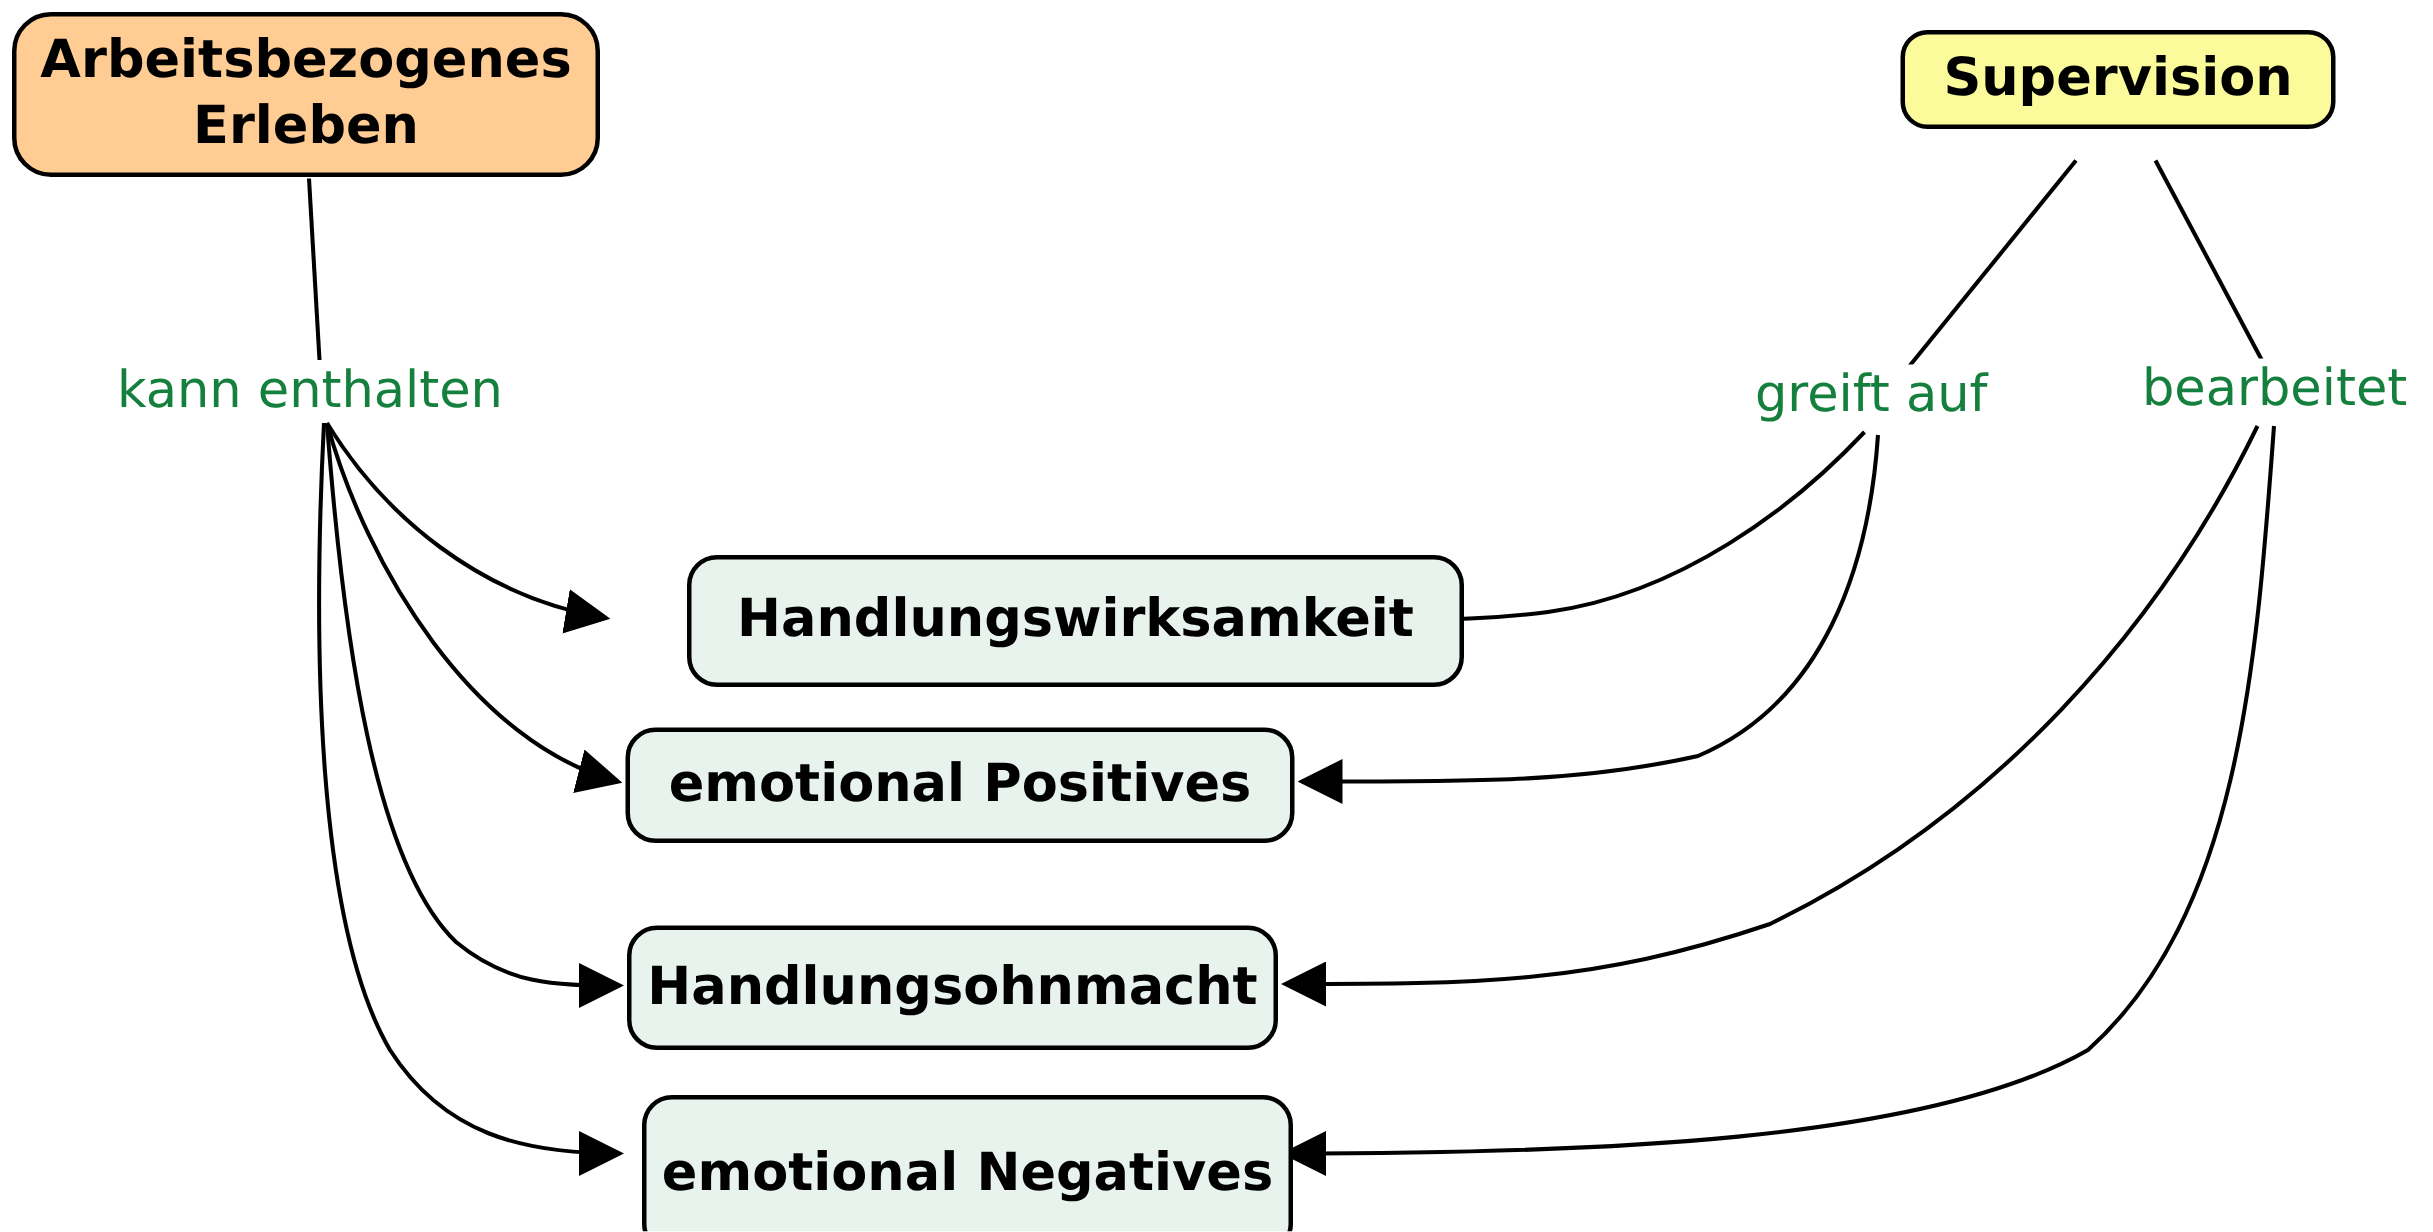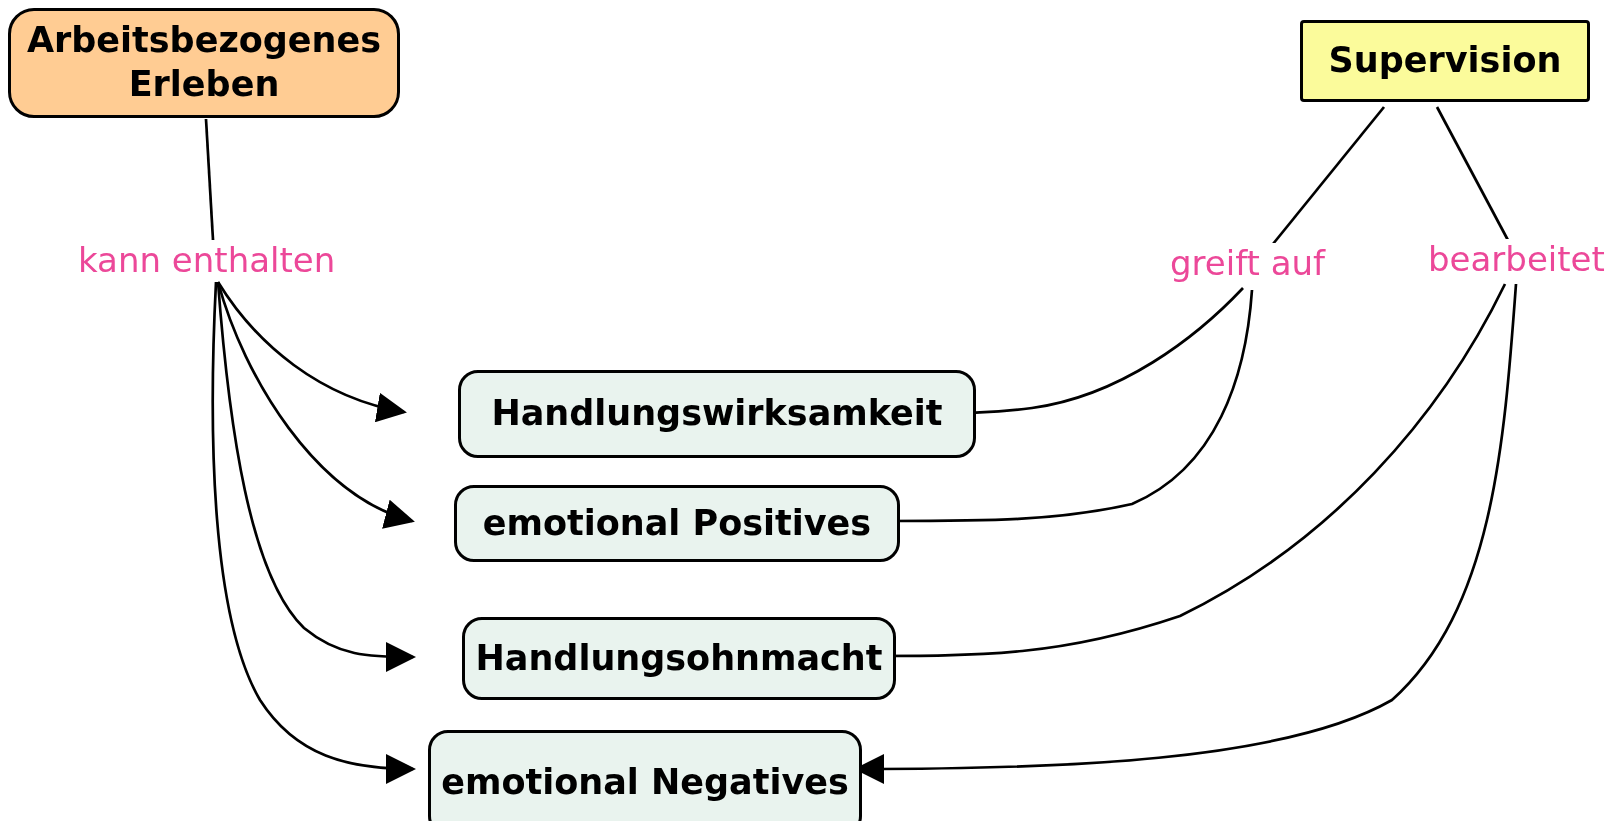--- a/index.html
+++ b/index.html
@@ -32,29 +32,29 @@
     text-align: center;
     font-weight: bold;
     font-size: 35px;
     line-height: 1.25;
     color: #000;
     padding: 0 10px;
   }
   .node-main   { border-radius: 26px; }
   .node-cat    { border-radius: 20px; }
   #node-erleben      { left: 8px;    top: 8px;   width: 392px; height: 110px; }
-  #node-supervision  { left: 1300px; top: 20px;  width: 290px; height: 82px; border-radius: 4px; }
+  #node-supervision  { left: 1267px; top: 20px;  width: 290px; height: 66px; border-radius: 18px; }
   #node-wirksamkeit  { left: 410px;  top: 370px; width: 518px; height: 88px; }
-  #node-positives    { left: 417px;  top: 485px; width: 446px; height: 77px; margin-left: 37px; }
+  #node-positives    { left: 417px;  top: 485px; width: 446px; height: 77px; }
   #node-ohnmacht     { left: 418px;  top: 617px; width: 434px; height: 83px; }
   #node-negatives    { left: 428px;  top: 730px; width: 434px; height: 106px; }
   .link-label {
     position: absolute;
     font-size: 34px;
-    color: #ec4899;
+    color: #15803d;
     background: #ffffff;
     padding: 0 4px;
     white-space: nowrap;
   }
   #label-kann   { left: 74px;   top: 240px; }
   #label-greift { left: 1166px; top: 243px; }
   #label-bearb  { left: 1424px; top: 239px; }
 </style>
 </head>
 <body>
@@ -93,21 +93,21 @@
   </div>
 
   <div class="node node-cat" id="node-wirksamkeit" style="background: rgb(233, 243, 238); margin-left: 48px;">
     <span>Handlungswirksamkeit</span>
   </div>
 
   <div class="node node-cat" id="node-positives" style="background: rgb(233, 243, 238);">
     <span>emotional Positives</span>
   </div>
 
-  <div class="node node-cat" id="node-ohnmacht" style="background: rgb(233, 243, 238); margin-left: 44px;">
+  <div class="node node-cat" id="node-ohnmacht" style="background: rgb(233, 243, 238);">
     <span>Handlungsohnmacht</span>
   </div>
 
   <div class="node node-cat" id="node-negatives" style="background: rgb(233, 243, 238);">
     <span>emotional Negatives</span>
   </div>
 
   <span class="link-label" id="label-kann">kann enthalten</span>
 
   <span class="link-label" id="label-bearb">bearbeitet</span>

